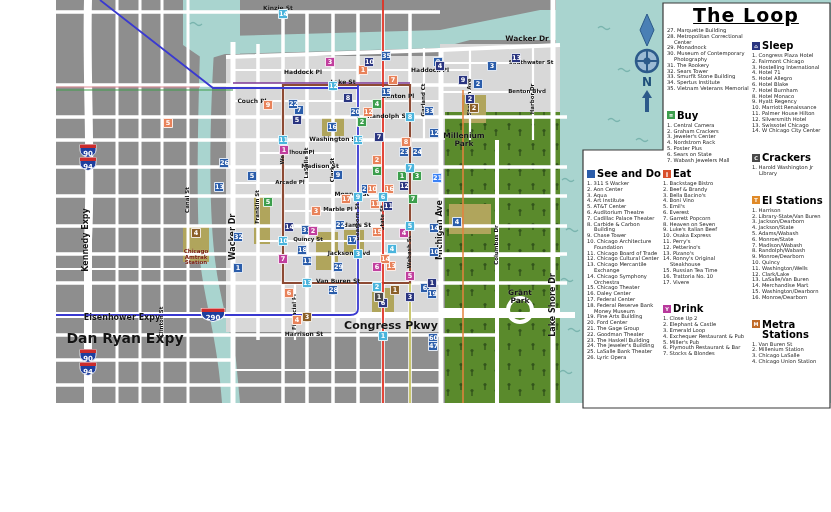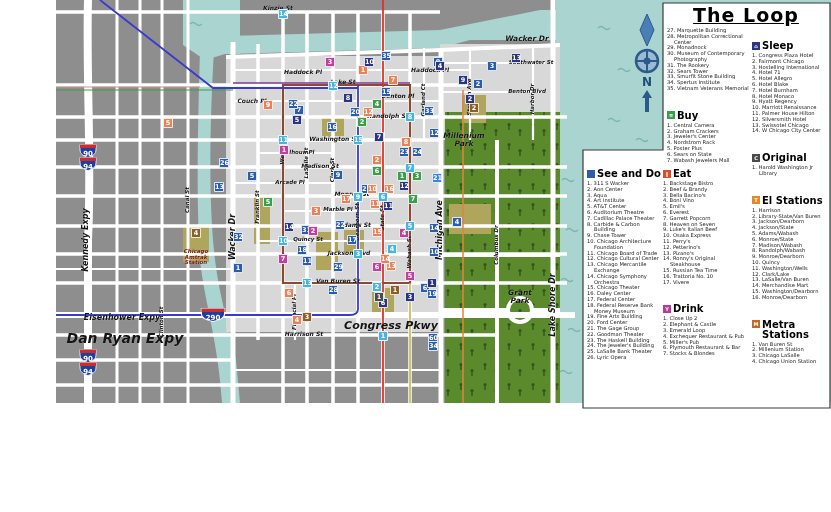--- a/index.html
+++ b/index.html
@@ -1,21 +1,21 @@
 <!DOCTYPE html>
 <html><head>
 <meta charset="utf-8">
 <style>
   html,body{margin:0;padding:0;background:#fff;}
   body{width:831px;height:512px;position:relative;overflow:hidden;
        font-family:"DejaVu Sans",sans-serif;}
   #map-wrap{position:absolute;left:0;top:0;width:831px;height:512px;}
   svg{position:absolute;left:0;top:0;}
   
-  #street-labels{position:absolute;left:0;top:0;width:831px;height:496px;z-index:2;pointer-events:none;font-style:italic;}
+  #street-labels{position:absolute;left:0;top:0;width:831px;height:496px;z-index:2;pointer-events:none;}
   .slabel{position:absolute;font-weight:bold;color:#141414;font-size:6px;line-height:1.04;
           transform:translate(-50%,-50%);white-space:pre-line;text-align:center;
           text-shadow:0 0 1px rgba(255,255,255,.55);}
   
   #markers{position:absolute;left:0;top:0;width:831px;height:512px;z-index:3;pointer-events:none;}
   .marker{position:absolute;width:10px;height:10px;margin:-5px 0 0 -5px;box-sizing:border-box;
           border:1px solid rgba(255,255,255,.85);border-radius:1px;color:#fff;
           font:bold 6.5px/8.5px "DejaVu Sans",sans-serif;text-align:center;}
   
   .legend{position:absolute;z-index:4;color:#222;}
@@ -237,21 +237,21 @@
       <div class="marker" style="left: 417px; top: 152px; background: rgb(43, 93, 170);">24</div>
       <div class="marker" style="left: 366px; top: 189px; background: rgb(43, 93, 170);">25</div>
       <div class="marker" style="left: 224px; top: 163px; background: rgb(43, 93, 170);">26</div>
       <div class="marker" style="left: 340px; top: 225px; background: rgb(43, 93, 170);">22</div>
       <div class="marker" style="left: 333px; top: 290px; background: rgb(43, 93, 170);">28</div>
       <div class="marker" style="left: 338px; top: 267px; background: rgb(43, 93, 170);">29</div>
       <div class="marker" style="left: 433px; top: 338px; background: rgb(43, 93, 170);">60</div>
       <div class="marker" style="left: 306px; top: 230px; background: rgb(43, 93, 170);">31</div>
       <div class="marker" style="left: 238px; top: 237px; background: rgb(43, 93, 170);">32</div>
       <div class="marker" style="left: 429px; top: 111px; background: rgb(43, 93, 170);">33</div>
-      <div class="marker" style="left: 433px; top: 346px; background: rgb(43, 93, 170);">34</div>
+      <div class="marker" style="left: 433px; top: 346px; background: rgb(43, 93, 170);">47</div>
       <div class="marker" style="left: 386px; top: 56px; background: rgb(43, 93, 170);">35</div>
       <div class="marker" style="left: 363px; top: 70px; background: rgb(232, 130, 90);">1</div>
       <div class="marker" style="left: 377px; top: 160px; background: rgb(232, 130, 90);">2</div>
       <div class="marker" style="left: 316px; top: 211px; background: rgb(232, 130, 90);">3</div>
       <div class="marker" style="left: 297px; top: 320px; background: rgb(232, 130, 90);">4</div>
       <div class="marker" style="left: 168px; top: 123px; background: rgb(232, 130, 90);">5</div>
       <div class="marker" style="left: 289px; top: 293px; background: rgb(232, 130, 90);">6</div>
       <div class="marker" style="left: 393px; top: 80px; background: rgb(232, 130, 90);">7</div>
       <div class="marker" style="left: 406px; top: 142px; background: rgb(232, 130, 90);">8</div>
       <div class="marker" style="left: 268px; top: 105px; background: rgb(232, 130, 90);">9</div>
@@ -433,21 +433,21 @@
       <div class="li">8. Hotel Monaco</div>
       <div class="li">9. Hyatt Regency</div>
       <div class="li">10. Marriott Renaissance</div>
       <div class="li">11. Palmer House Hilton</div>
       <div class="li">12. Silversmith Hotel</div>
       <div class="li">13. Swissotel Chicago</div>
       <div class="li">14. W Chicago City Center</div>
     </div>
   <div class="lhead">
     <span class="hicon" style="background: rgb(74, 74, 74);">C</span>
-    <span>Original</span>
+    <span>Crackers</span>
   </div>
   <div>
       <div class="li">1. Harold Washington Jr Library</div>
     </div>
   <div class="lhead">
     <span class="hicon" style="background: rgb(224, 138, 40);">T</span>
     <span>El Stations</span>
   </div>
   <div>
       <div class="li">1. Harrison</div>

